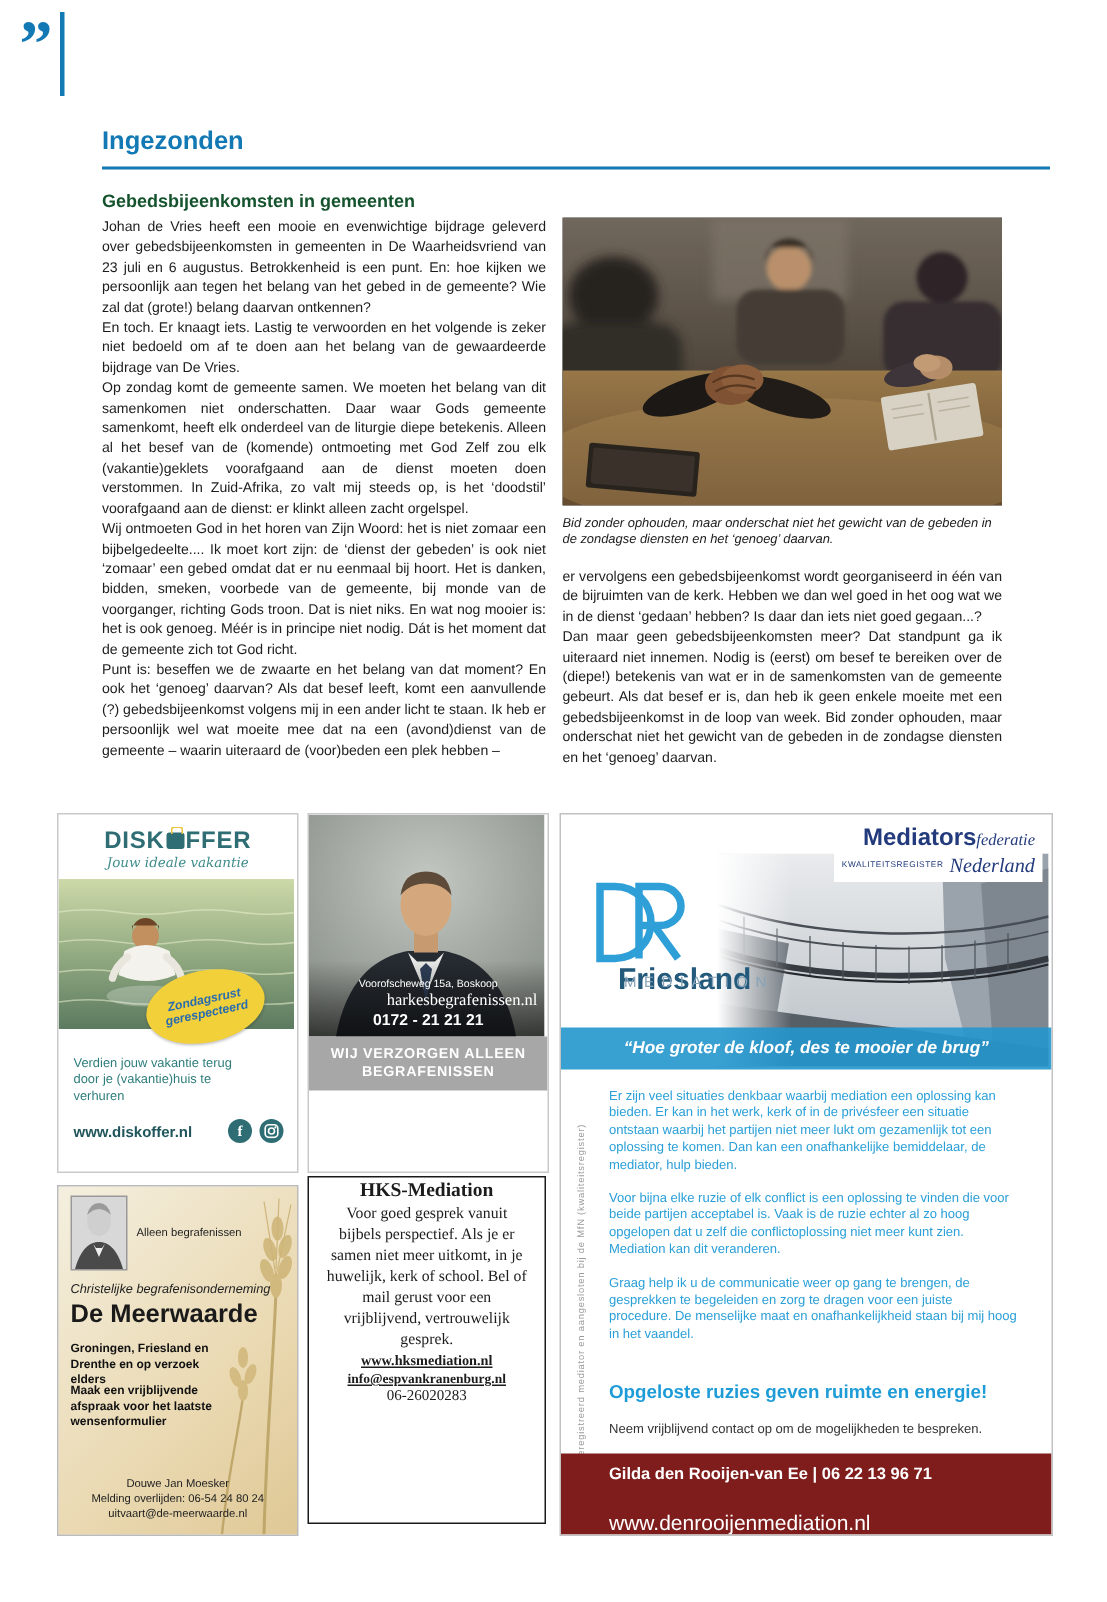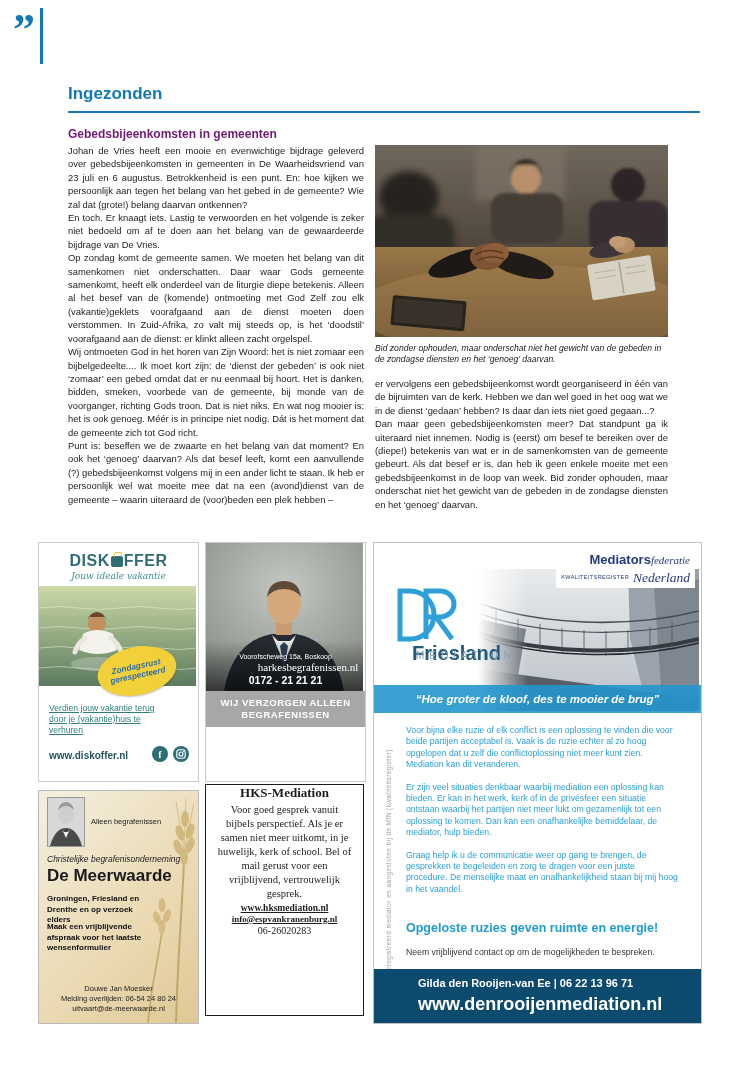--- a/index.html
+++ b/index.html
@@ -4,78 +4,78 @@
 <style>
   html,body{margin:0;padding:0;}
   body{width:738px;height:1068px;background:#ffffff;font-family:"Liberation Sans",sans-serif;position:relative;overflow:hidden;color:#1c1c1c;}
 
   
   .pull-quote{position:absolute;left:13px;top:8px;font-family:"Liberation Serif",serif;font-weight:bold;font-size:44px;line-height:1;color:#1379b5;}
   .edge-rule{position:absolute;left:40px;top:8px;width:3px;height:56px;background:#1379b5;}
   .section-header{position:absolute;left:68px;top:84px;width:632px;font-size:17px;font-weight:bold;color:#1379b5;padding-bottom:7px;border-bottom:2px solid #1379b5;}
 
   
-  .article-title{position:absolute;left:68px;top:127px;font-size:12px;font-weight:bold;color:#701a75;}
+  .article-title{position:absolute;left:68px;top:127px;font-size:12px;font-weight:bold;color:#14532d;}
   .col{position:absolute;width:296px;font-size:9.4px;line-height:13.4px;text-align:justify;color:#1c1c1c;}
   .col p{margin:0;}
   .col-left{left:68px;top:144px;}
   .col-right{left:375px;top:377px;width:293px;}
   .author{margin-top:6px;font-weight:bold;font-size:8.7px;text-align:right;}
   .photo{position:absolute;left:375px;top:145px;width:293px;height:192px;overflow:hidden;background:#4a443c;}
   .caption{position:absolute;left:375px;top:343px;width:293px;font-style:italic;font-size:8.6px;line-height:11px;color:#1a1a1a;}
 
   
   .ad{position:absolute;overflow:hidden;background:#fff;}
 
   
   .ad-diskoffer{left:38px;top:542px;width:159px;height:238px;border:1px solid #c9c9c9;}
   .dk-logo{margin-top:9px;text-align:center;font-weight:bold;font-size:16px;color:#2e6d74;letter-spacing:0.5px;}
   .dk-case{display:inline-block;width:12px;height:11px;background:#2e6d74;border-radius:2px;position:relative;top:1px;margin:0 1px;}
   .dk-case:before{content:"";position:absolute;left:3px;top:-4px;width:6px;height:4px;border:1.6px solid #e8c53a;border-bottom:none;border-radius:2px 2px 0 0;}
   .dk-tagline{text-align:center;font-family:"DejaVu Serif",serif;font-style:italic;font-size:9px;color:#3f8d8c;margin-top:1px;}
   .dk-photo{margin-top:5px;height:100px;}
   .dk-badge{position:absolute;left:58px;top:104px;width:80px;height:48px;background:#f2d03a;border-radius:50%;transform:rotate(-12deg);display:flex;flex-direction:column;align-items:center;justify-content:center;color:#2a6daf;font-style:italic;font-weight:bold;font-size:8.2px;line-height:9.5px;box-shadow:0 1px 2px rgba(0,0,0,.25);}
-  .dk-pitch{position:absolute;left:10px;top:160px;width:108px;color:#2e7d7c;font-size:8.6px;line-height:11px;text-decoration:underline;}
+  .dk-pitch{position:absolute;left:10px;top:160px;width:108px;color:#2e7d7c;font-size:8.6px;line-height:11px;}
   .dk-site{position:absolute;left:10px;top:207px;font-weight:bold;color:#21555c;font-size:10px;}
   .dk-social{position:absolute;right:9px;top:203px;display:flex;gap:5px;}
   .soc{width:16px;height:16px;border-radius:50%;background:#2e6d74;color:#fff;display:flex;align-items:center;justify-content:center;font-size:10px;font-weight:bold;font-family:"Liberation Serif",serif;}
 
   
   .ad-harkes{left:205px;top:542px;width:159px;height:238px;border:1px solid #c9c9c9;}
   .hk-head{height:52px;display:flex;align-items:center;justify-content:center;gap:7px;}
   .hk-name{font-family:"Liberation Serif",serif;font-size:15px;letter-spacing:3px;color:#4a4a4a;text-align:center;}
   .hk-sub{font-family:"DejaVu Serif",serif;font-style:italic;font-size:9.5px;color:#8a8a8a;text-align:center;}
   .hk-photo{height:148px;position:relative;}
   .hk-contact{position:absolute;left:0;right:0;bottom:5px;text-align:center;color:#fff;}
   .hk-addr{font-size:7px;}
   .hk-site{font-family:"Liberation Serif",serif;font-size:11px;margin-top:1px;padding-left:45px;}
   .hk-phone{font-size:10.5px;font-weight:bold;margin-top:1px;}
   .hk-band{height:36px;background:#a7a7a7;color:#fff;text-align:center;font-weight:bold;font-size:9.5px;line-height:12px;padding-top:6px;letter-spacing:0.5px;box-sizing:border-box;}
 
   
   .ad-dr{left:373px;top:542px;width:327px;height:480px;border:1px solid #c2c2c2;}
   .dr-bridge{position:absolute;left:104px;top:26px;width:221px;height:142px;}
   .dr-fed{position:absolute;right:6px;top:5px;text-align:right;background:#fff;padding:2px 5px;z-index:3;}
-  .fed-w1{font-weight:bold;font-size:13px;color:#233a7c;}
+  .fed-w1{font-weight:bold;font-size:16px;color:#233a7c;}
   .fed-w2{font-family:"Liberation Serif",serif;font-style:italic;font-size:11px;color:#233a7c;}
   .fed-reg{font-size:5.5px;letter-spacing:0.4px;color:#233a7c;margin-right:4px;vertical-align:3px;}
   .fed-nl{font-family:"Liberation Serif",serif;font-style:italic;font-size:13.5px;color:#233a7c;}
   .dr-monogram{position:absolute;left:20px;top:44px;z-index:2;}
   .dr-name{position:absolute;left:38px;top:99px;font-size:20px;font-weight:600;color:#235a7c;z-index:2;}
   .dr-medi{position:absolute;left:42px;top:107px;font-size:10px;letter-spacing:5px;color:#8aa4b8;z-index:2;}
   .dr-quote{position:absolute;left:0;top:142px;width:100%;height:28px;background:rgba(35,150,205,0.9);color:#fff;font-style:italic;font-weight:bold;font-size:11.5px;display:flex;align-items:center;justify-content:center;z-index:4;}
   .dr-body{position:absolute;left:32px;top:182px;width:272px;color:#2a9fd8;font-size:8.7px;line-height:11.4px;}
   .dr-body p{margin:0;}
   .dr-body p + p{margin-top:11px;}
   .dr-vertical{position:absolute;left:-136px;top:316px;width:300px;text-align:center;transform:rotate(-90deg);font-size:6.3px;letter-spacing:0.5px;color:#9a9a9a;}
   .dr-headline{position:absolute;left:32px;top:378px;font-size:12.5px;font-weight:bold;color:#1e9cd7;}
   .dr-cta{position:absolute;left:32px;top:404px;font-size:8.7px;color:#333;}
-  .dr-footer{position:absolute;left:0;bottom:0;width:100%;height:54px;background:#0c4a6e;color:#fff;box-sizing:border-box;padding:8px 0 0 44px;}
+  .dr-footer{position:absolute;left:0;bottom:0;width:100%;height:54px;background:#7f1d1d;color:#fff;box-sizing:border-box;padding:8px 0 0 32px;}
   .dr-contact{font-size:11px;font-weight:bold;}
-  .dr-site{font-size:18px;font-weight:bold;margin-top:5px;}
+  .dr-site{font-size:14px;font-weight:normal;margin-top:18px;}
 
   
   .ad-mw{left:38px;top:790px;width:159px;height:232px;border:1px solid #bbb;background:linear-gradient(135deg,#f4efdf 0%,#ead9b2 60%,#dfc896 100%);}
   .mw-bg{position:absolute;right:0;top:0;}
   .mw-portrait{position:absolute;left:8px;top:6px;width:36px;height:48px;border:1px solid #999;overflow:hidden;}
   .mw-allen{position:absolute;left:52px;top:26px;font-size:7.5px;color:#222;}
   .mw-sub{position:absolute;left:8px;top:63px;font-style:italic;font-size:8.5px;color:#222;}
   .mw-brand{position:absolute;left:8px;top:75px;font-size:17px;font-weight:bold;color:#1a1a1a;}
   .mw-region{position:absolute;left:8px;top:103px;width:108px;font-weight:bold;font-size:8px;line-height:10.5px;color:#111;}
   .mw-cta{position:absolute;left:8px;top:131px;width:118px;font-weight:bold;font-size:8px;line-height:10.5px;color:#111;}
@@ -317,22 +317,22 @@
           <path d="M32,52 L32,4 L46,4 A14,13 0 0 1 46,30 L34,30 M42,30 L58,52"></path>
         </g>
       </svg>
     </div>
     <div class="dr-name">Friesland</div>
     <div class="dr-medi">MEDIATION</div>
 
     <div class="dr-quote">“Hoe groter de kloof, des te mooier de brug”</div>
 
     <div class="dr-body">
+      <p>Er zijn veel situaties denkbaar waarbij mediation een oplossing kan bieden. Er kan in het werk, kerk of in de privésfeer een situatie ontstaan waarbij het partijen niet meer lukt om gezamenlijk tot een oplossing te komen. Dan kan een onafhankelijke bemiddelaar, de mediator, hulp bieden.</p>
       <p>Voor bijna elke ruzie of elk conflict is een oplossing te vinden die voor beide partijen acceptabel is. Vaak is de ruzie echter al zo hoog opgelopen dat u zelf die conflictoplossing niet meer kunt zien. Mediation kan dit veranderen.</p>
-      <p>Er zijn veel situaties denkbaar waarbij mediation een oplossing kan bieden. Er kan in het werk, kerk of in de privésfeer een situatie ontstaan waarbij het partijen niet meer lukt om gezamenlijk tot een oplossing te komen. Dan kan een onafhankelijke bemiddelaar, de mediator, hulp bieden.</p>
       <p>Graag help ik u de communicatie weer op gang te brengen, de gesprekken te begeleiden en zorg te dragen voor een juiste procedure. De menselijke maat en onafhankelijkheid staan bij mij hoog in het vaandel.</p>
     </div>
 
     <div class="dr-vertical">Geregistreerd mediator en aangesloten bij de MfN (kwaliteitsregister)</div>
 
     <div class="dr-headline">Opgeloste ruzies geven ruimte en energie!</div>
     <div class="dr-cta">Neem vrijblijvend contact op om de mogelijkheden te bespreken.</div>
 
     <div class="dr-footer">
       <div class="dr-contact">Gilda den Rooijen-van Ee  |  06 22 13 96 71</div>

